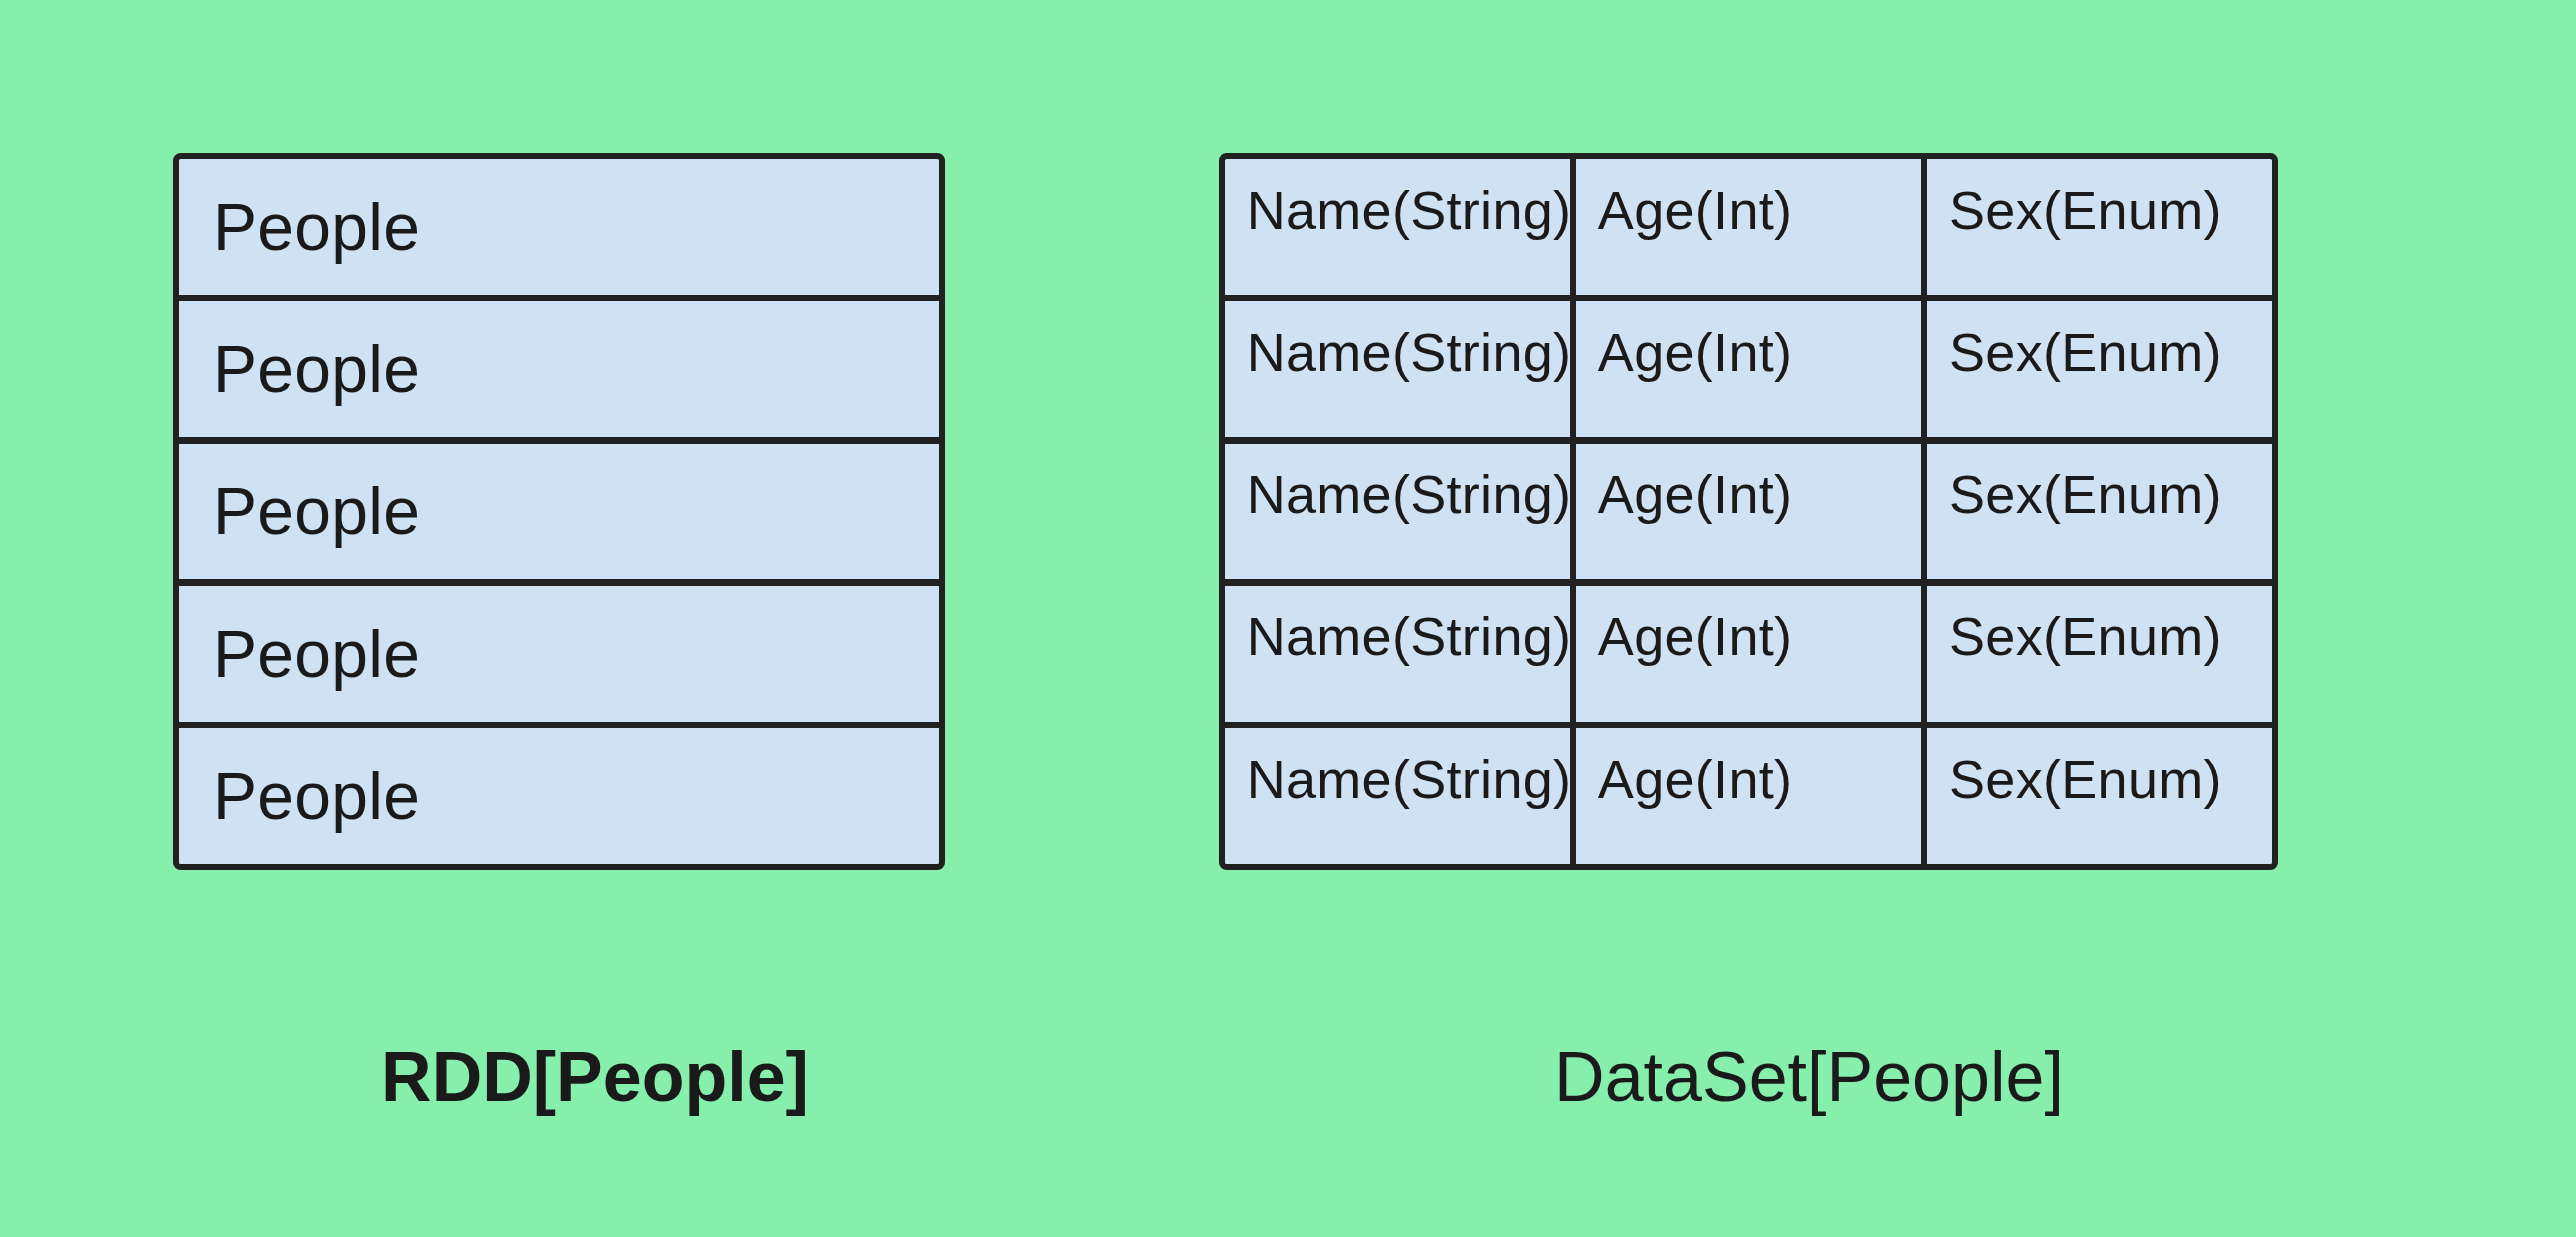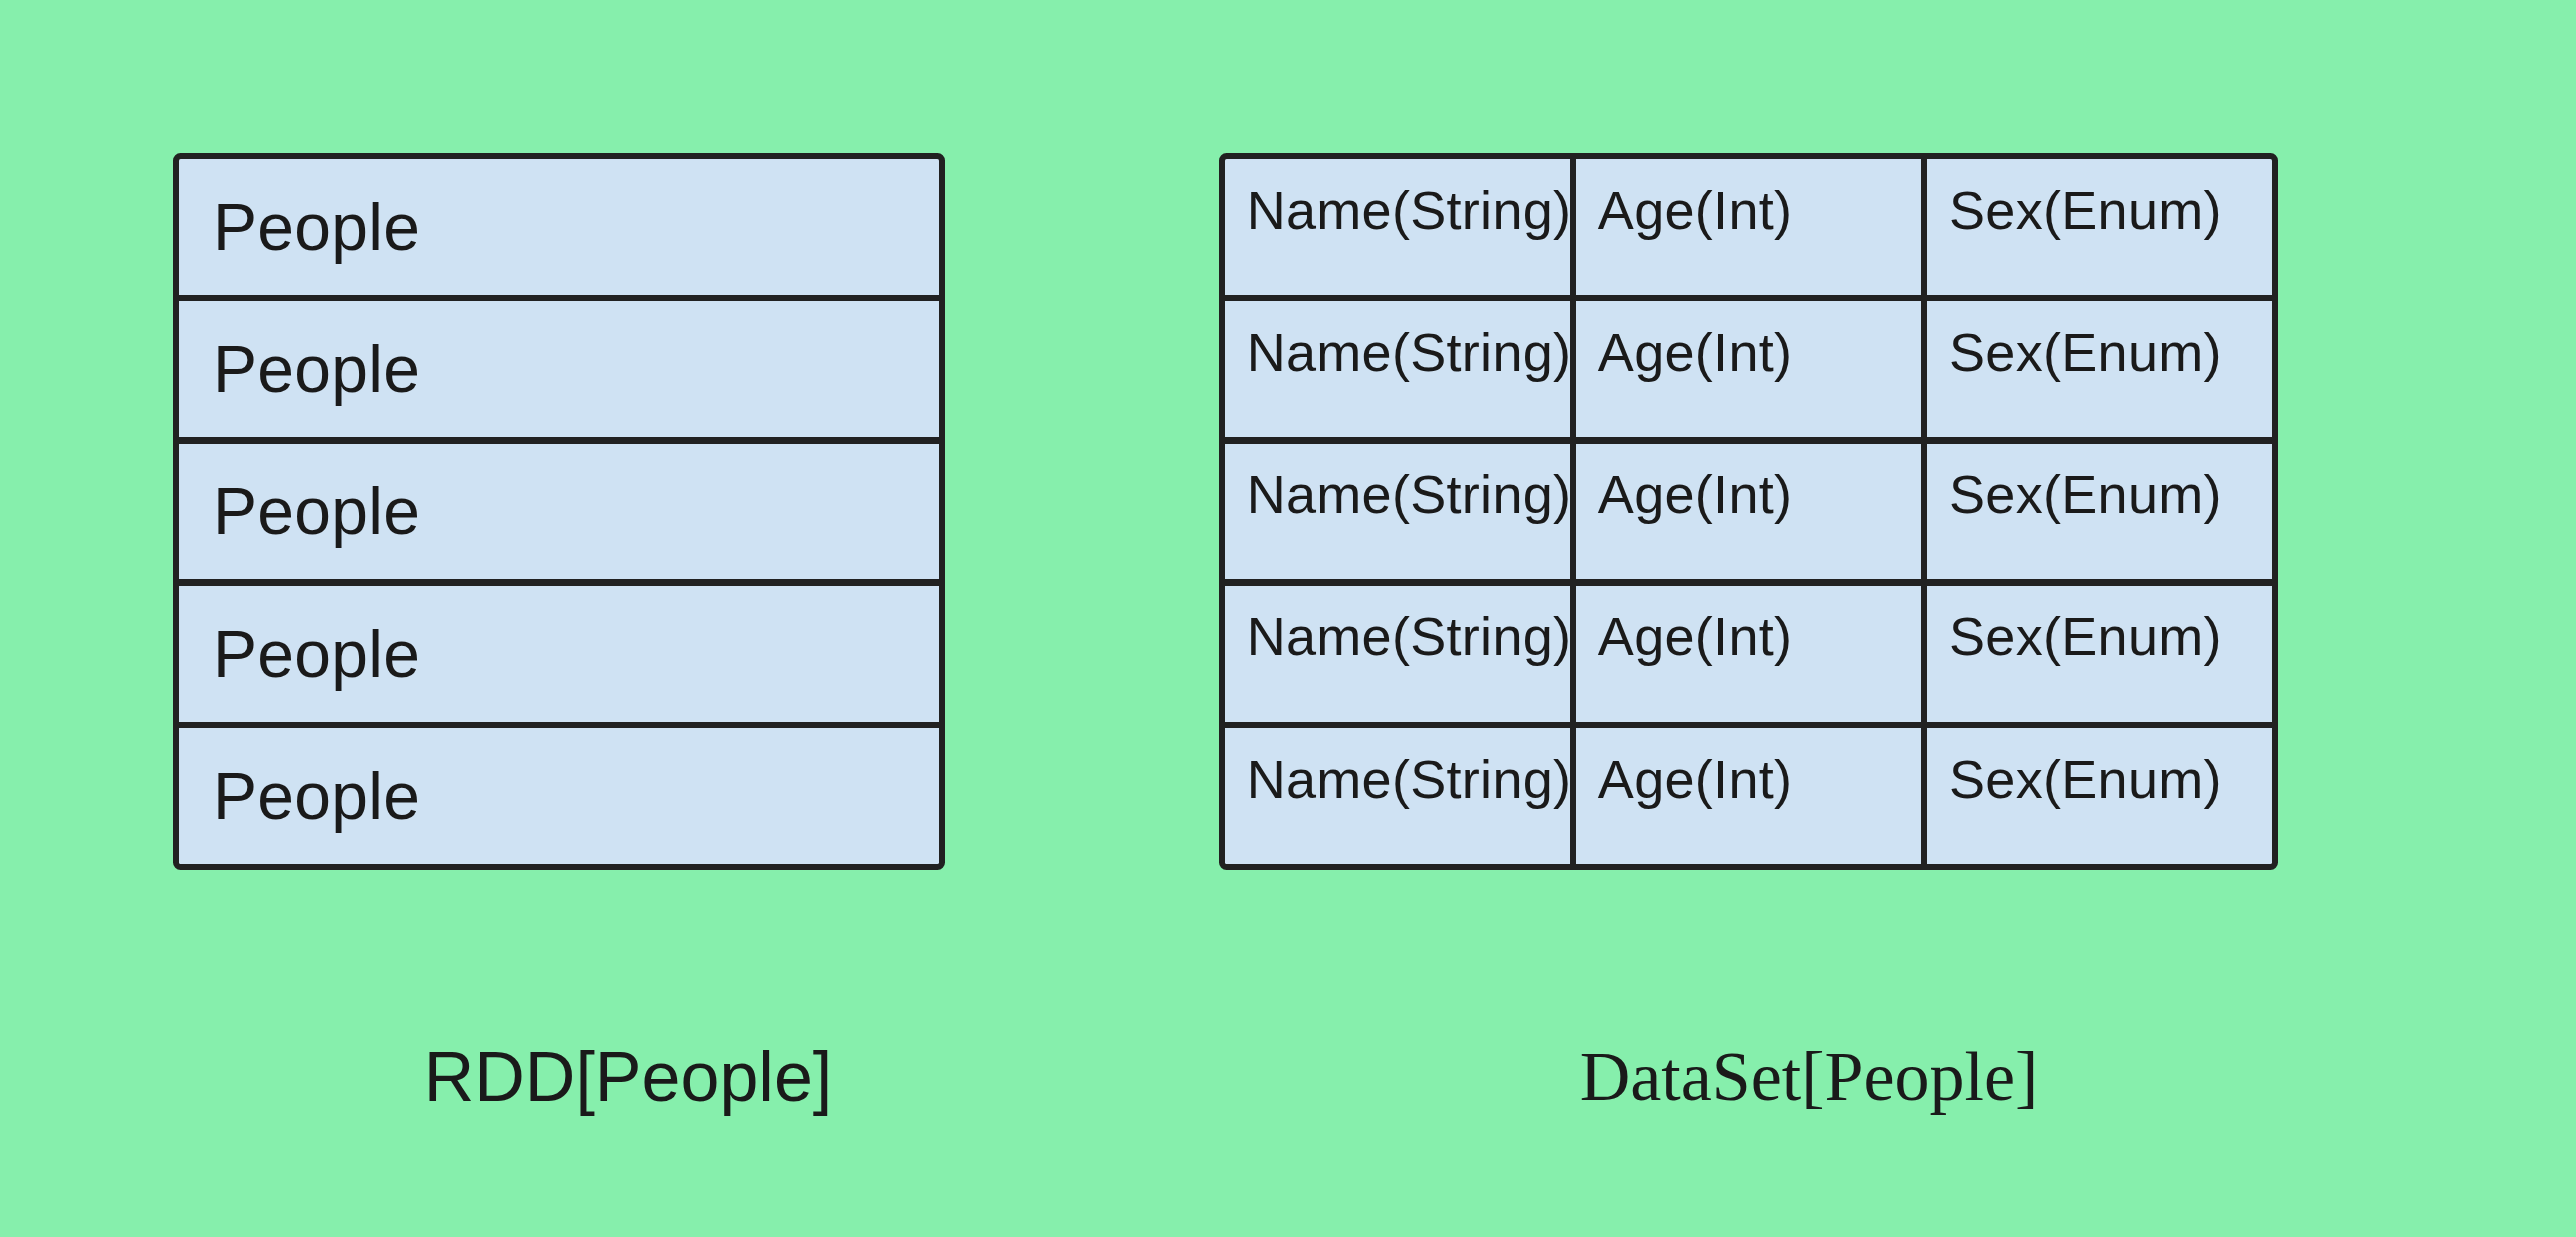--- a/index.html
+++ b/index.html
@@ -68,22 +68,22 @@
   }
   
   .caption {
     position: absolute;
     top: 1037px;
     transform: translateX(-50%);
     font-size: 70px;
     line-height: 1.15;
     white-space: nowrap;
   }
-  .rdd-caption { left: 628px; }
-  .ds-caption  { left: 1809px; font-family: Liberation Serif, serif; }
+  .rdd-caption { left: 595px; font-weight: bold; }
+  .ds-caption  { left: 1809px; }
 </style>
 </head>
 <body>
 
 <div class="stage">
 
   <div class="rdd-table">
     <div class="rdd-row">
       <span>People</span>
     </div>

